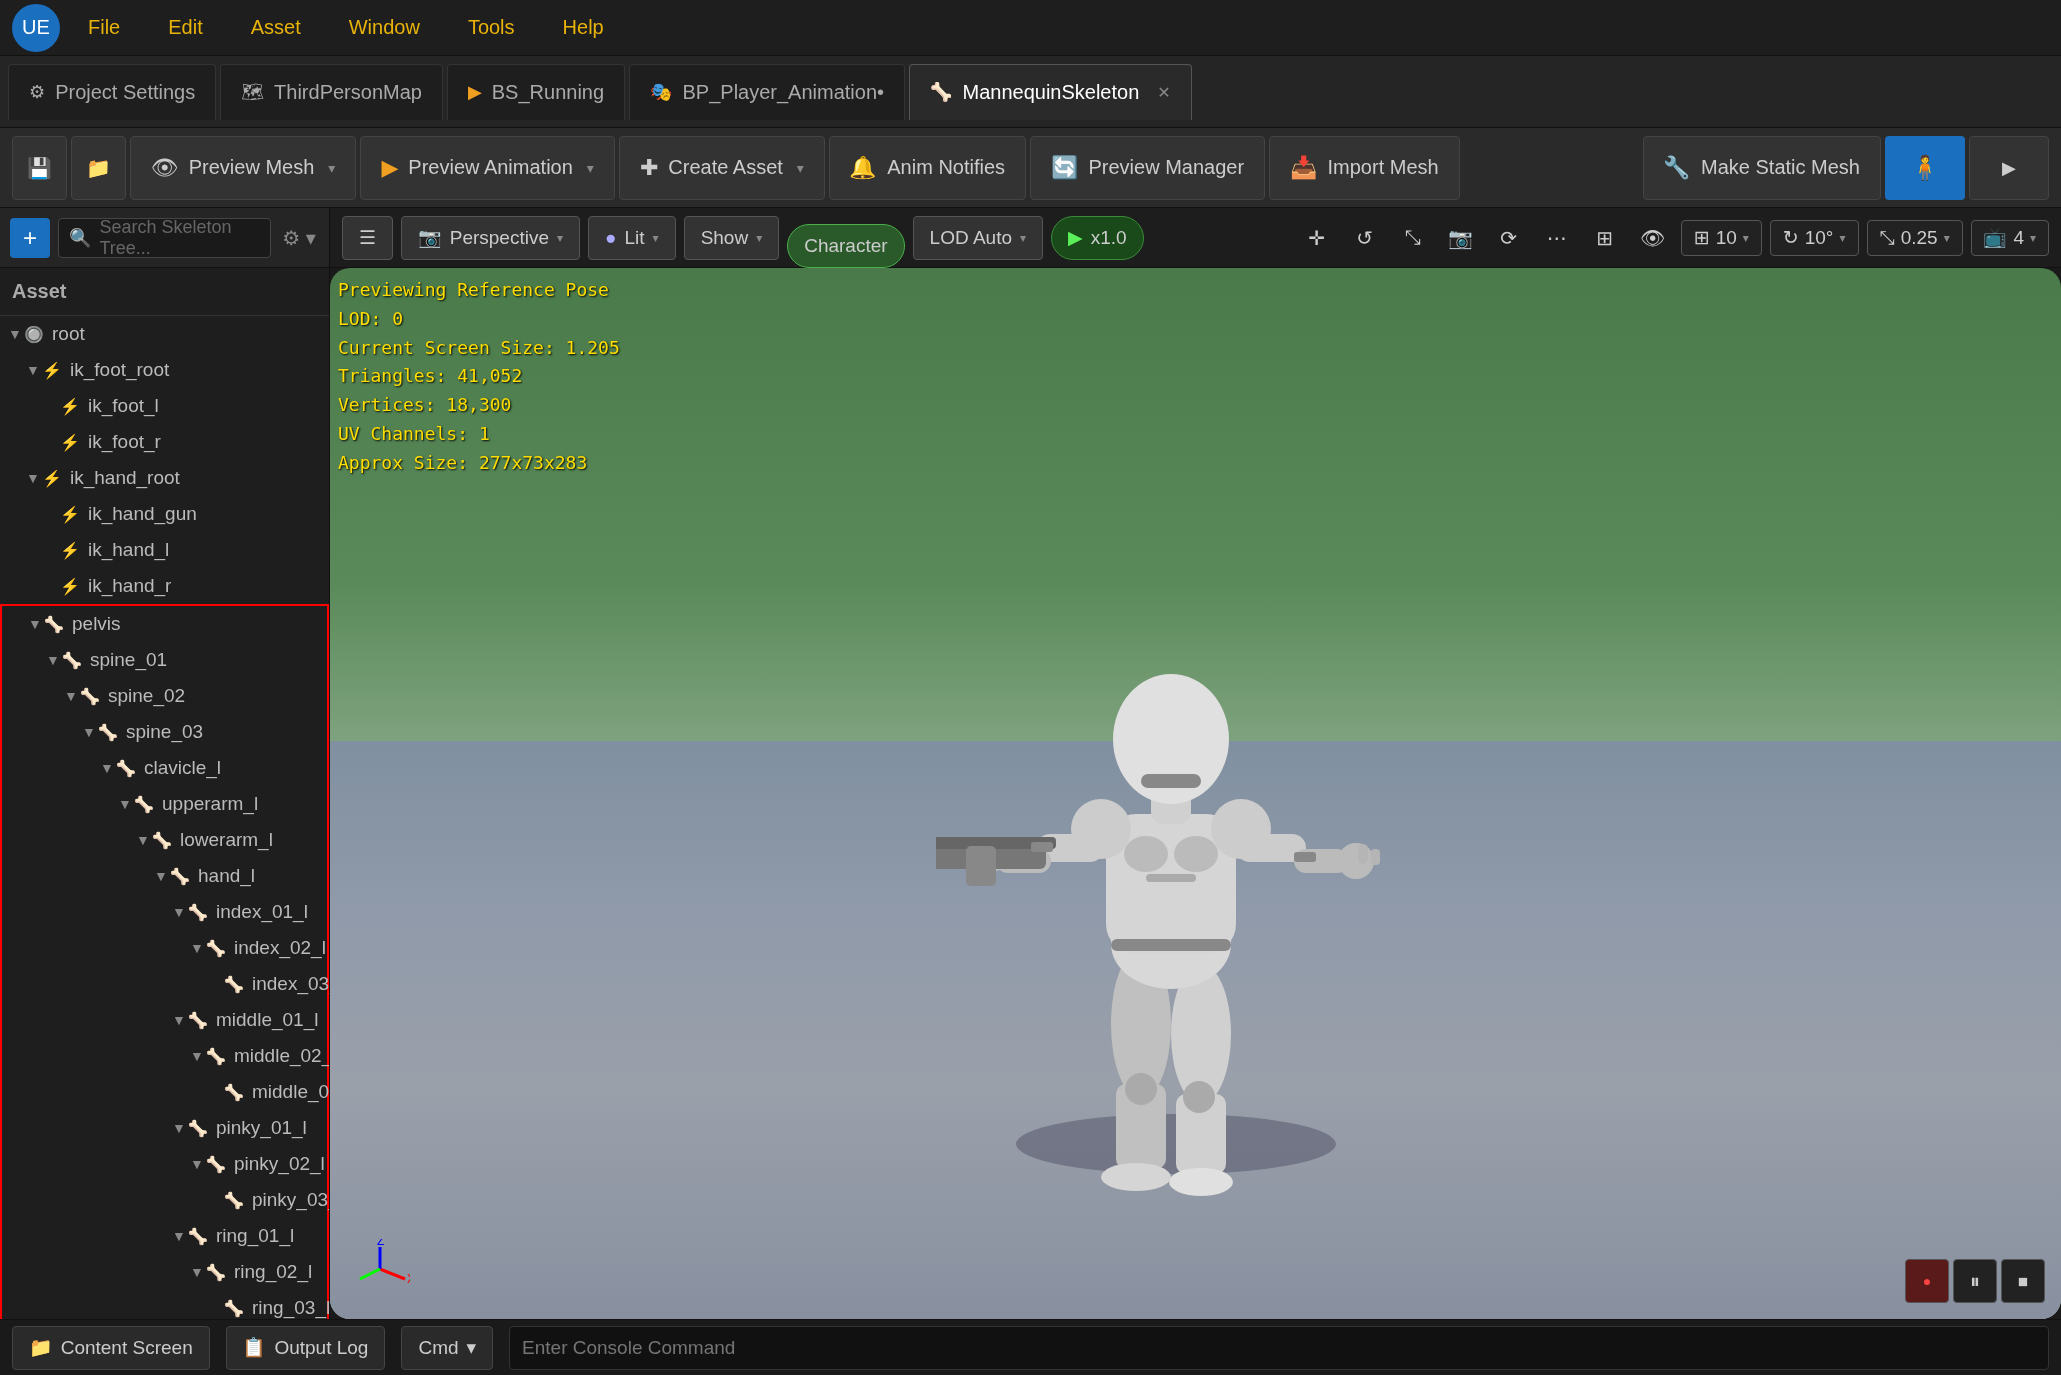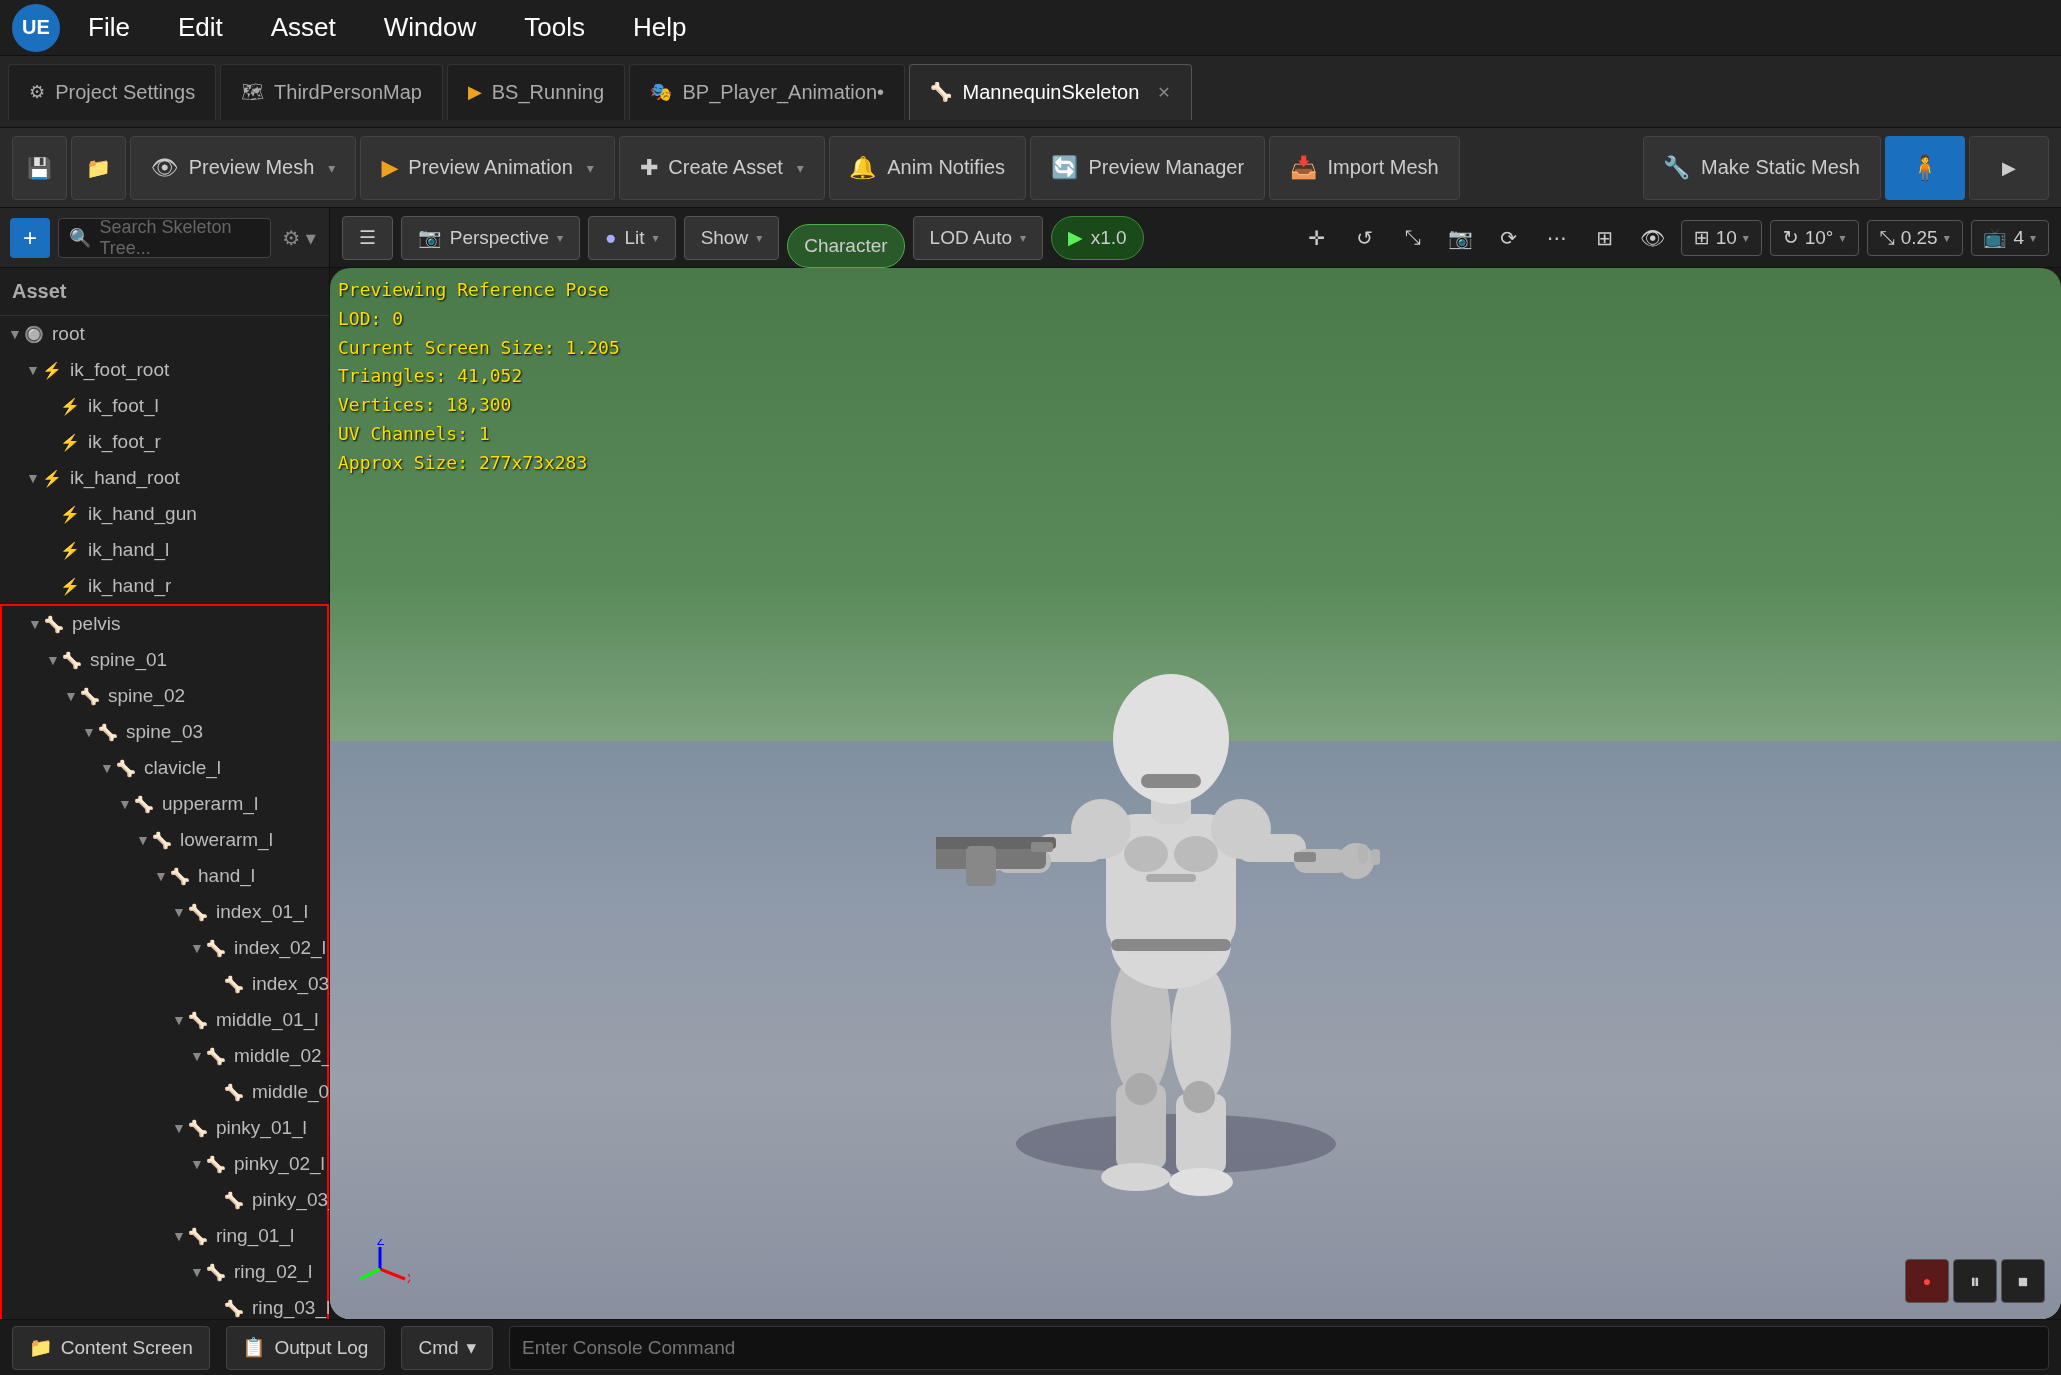--- a/index.html
+++ b/index.html
@@ -28,30 +28,30 @@
       background: #1a6fbf;
       border-radius: 50%;
       display: flex;
       align-items: center;
       justify-content: center;
       margin-right: 20px;
       flex-shrink: 0;
     }
     .ue-logo-text {
       color: white;
-      font-weight: bold;
+      font-weight: normal;
       font-size: 20px;
     }
     .menu-items {
       display: flex;
       gap: 32px;
     }
     .menu-item {
-      color: #ffffff;
-      font-size: 26px;
+      color: #eab308;
+      font-size: 20px;
       cursor: pointer;
       padding: 4px 8px;
     }
 
     
     .tab-bar {
       height: 72px;
       background: #252525;
       display: flex;
       align-items: center;

